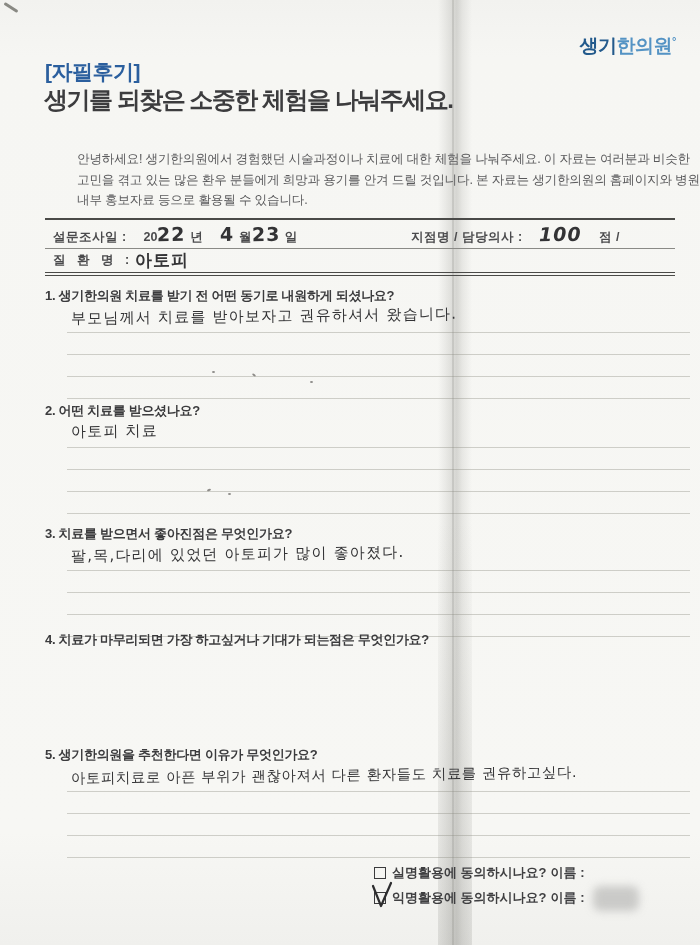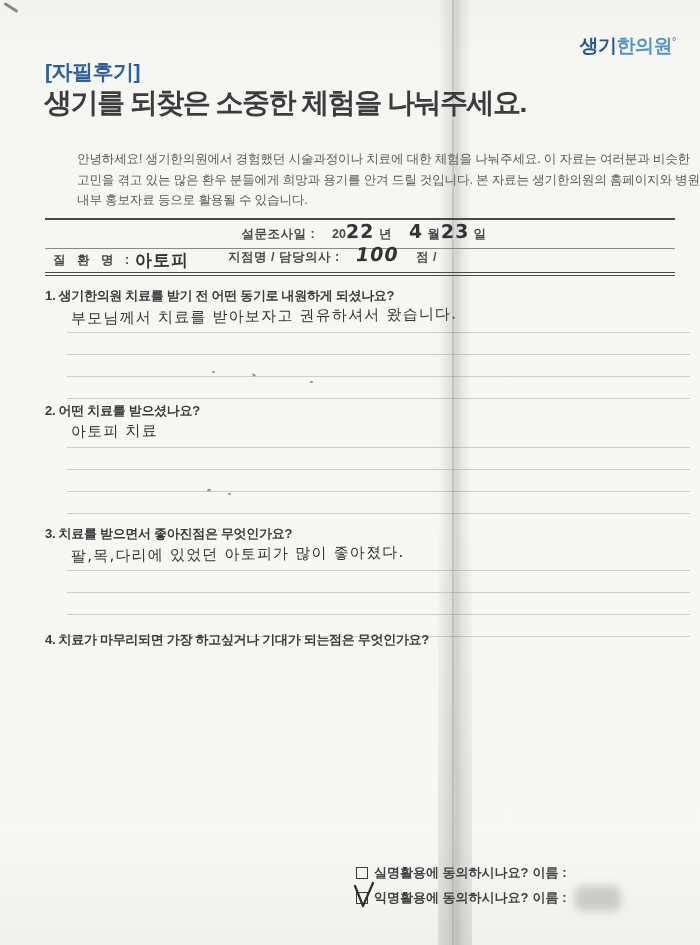--- a/index.html
+++ b/index.html
@@ -18,44 +18,44 @@
   .speck{position:absolute;background:#55524e;border-radius:50%;opacity:.65;}
 
   
   .logo{position:absolute;top:33px;right:24px;font-size:19px;font-weight:700;letter-spacing:-.5px;white-space:nowrap;}
   .logo .b1{color:#235a8c;}
   .logo .b2{color:#5493c4;font-weight:600;}
   .logo .deg{color:#5493c4;font-size:11px;vertical-align:super;}
 
   
   .tag{position:absolute;left:45px;top:58px;font-size:21px;font-weight:800;color:#2b5f9e;letter-spacing:-.5px;}
-  .title{position:absolute;left:44px;top:84px;font-size:28px;font-weight:800;color:#3c3c3e;letter-spacing:-1.5px;white-space:nowrap;}
+  .title{position:absolute;left:44px;top:84px;font-size:24px;font-weight:800;color:#3c3c3e;letter-spacing:-1.5px;white-space:nowrap;}
   .intro{position:absolute;left:45px;top:149px;width:628px;font-size:12.6px;line-height:20.5px;color:#59595b;letter-spacing:-.2px;margin-left:32px;}
 
   
   .info{position:absolute;left:45px;top:218px;width:630px;border-top:2px solid #4a4a48;}
-  .info-row1{display:flex;justify-content:space-between;align-items:center;height:28px;border-bottom:1px solid #8a8a86;flex-direction:column;}
+  .info-row1{display:flex;justify-content:space-between;align-items:center;height:28px;border-bottom:1px solid #8a8a86;}
   .info-row2{display:flex;align-items:center;height:23px;border-bottom:4px double #4a4a48;}
   .lbl{font-size:12.5px;font-weight:700;color:#4a4a4c;letter-spacing:.5px;}
   .pad-l{padding-left:8px;}
   .hw{font-family:"DejaVu Sans",sans-serif;color:#333335;transform:rotate(-.7deg);display:inline-block;}
   .hw-num{font-size:19px;font-weight:600;letter-spacing:1px;}
   .info .gap{display:inline-block;width:8px;}
   .right-cell{padding-right:55px;}
 
   
   .qblock{position:absolute;left:45px;width:645px;}
   .qlabel{font-size:13px;font-weight:700;color:#3b3b3d;letter-spacing:-.3px;margin:0;}
   .alines{position:relative;margin-top:6px;margin-left:22px;}
   .aline{height:21px;border-bottom:1px solid rgba(140,140,128,.38);}
   .answer{position:absolute;top:-4px;left:4px;font-size:15px;letter-spacing:1.2px;white-space:nowrap;font-weight:500;}
   .answer.small{font-size:14.4px;letter-spacing:.6px;}
 
   
-  .consent{position:absolute;left:356px;top:860px;font-size:13px;font-weight:700;color:#3f3f41;}
+  .consent{position:absolute;left:374px;top:860px;font-size:13px;font-weight:700;color:#3f3f41;}
   .consent-row{display:flex;align-items:center;height:25px;white-space:nowrap;}
   .cbox{position:relative;display:inline-block;width:10px;height:10px;border:1.6px solid #3a3a3c;margin-right:6px;flex:0 0 auto;}
   .cbox .check{position:absolute;left:-5px;top:-13px;}
   .name-lbl{margin-left:4px;}
   .blur-redact{width:46px;height:25px;margin-left:8px;background:#bdbdbb;border-radius:7px;filter:blur(4px);opacity:.75;transform:translateY(1px);}
 </style>
 </head>
 <body>
 
 <div class="page">
@@ -132,20 +132,30 @@
       <div class="aline"></div>
       <div class="aline"></div>
       <div class="aline"></div>
     </div>
   </div>
 
   <div class="qblock" style="top:631px;">
     <div class="qlabel">4. 치료가 마무리되면 가장 하고싶거나 기대가 되는점은 무엇인가요?</div>
   </div>
 
+  <div class="qblock" style="top:746px;">
+    <div class="qlabel">5. 생기한의원을 추천한다면 이유가 무엇인가요?</div>
+    <div class="alines">
+      <div class="answer hw small">아토피치료로 아픈 부위가 괜찮아져서 다른 환자들도 치료를 권유하고싶다.</div>
+      <div class="aline"></div>
+      <div class="aline"></div>
+      <div class="aline"></div>
+      <div class="aline"></div>
+    </div>
+  </div>
 
   <div class="consent">
     <div class="consent-row">
       <span class="cbox"></span>
       <span>실명활용에 동의하시나요?</span>
       <span class="name-lbl">이름 :</span>
     </div>
     <div class="consent-row">
       <span class="cbox">
         <svg class="check" width="24" height="28" viewBox="0 0 24 28">

